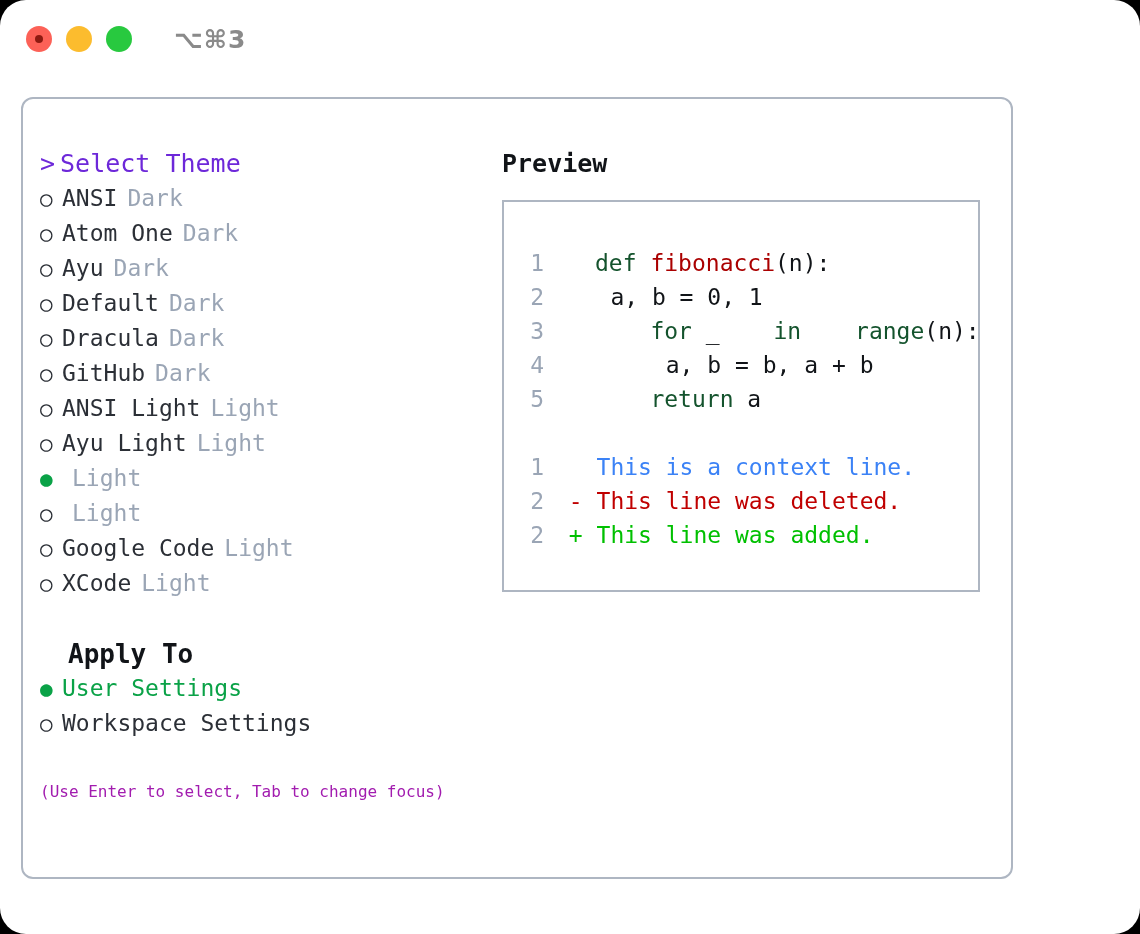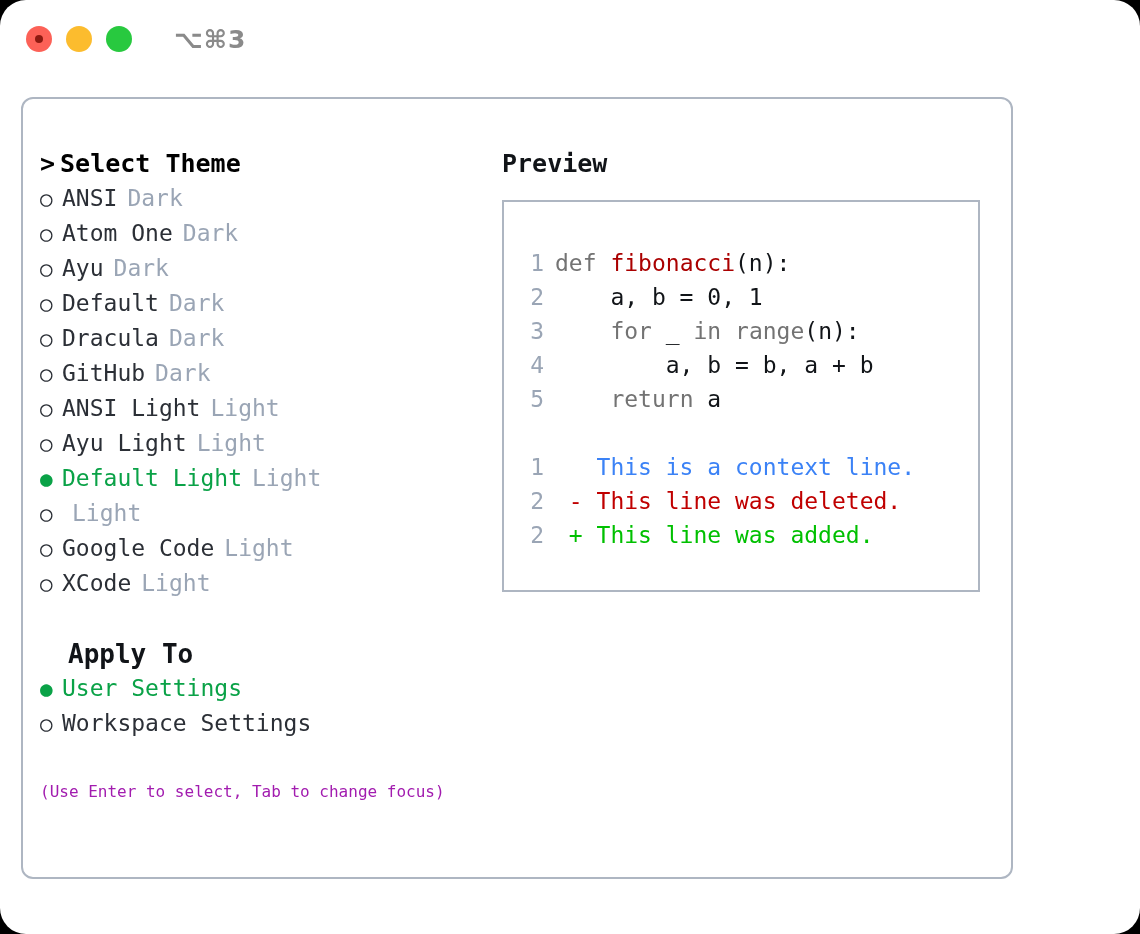--- a/index.html
+++ b/index.html
@@ -87,22 +87,22 @@
   }
   .right-col {
     position: absolute;
     left: 479px;
     top: 48px;
     width: 500px;
   }
 
   .section-head {
     font-size: 25px;
-    font-weight: bold;
-    color: #000000;
+    font-weight: normal;
+    color: #6d28d9;
     line-height: 34px;
     white-space: pre;
   }
   .section-head .caret { margin-right: 5px; }
 
   .opt-row {
     display: flex;
     align-items: baseline;
     font-size: 23px;
     line-height: 34px;
@@ -167,21 +167,21 @@
   }
   .lineno {
     display: inline-block;
     width: 26px;
     flex: 0 0 26px;
     text-align: right;
     color: #9aa5b5;
     margin-right: 11px;
   }
   .blankline { height: 34px; }
-  .kw   { color: #737373; }
+  .kw   { color: #14532d; margin-left: 40px; }
   .fn   { color: #aa0000; }
   .plain{ color: #111418; }
   .ctx  { color: #3b82f6; }
   .del  { color: #c00000; }
   .add  { color: #00c000; }
 </style>
 </head>
 <body>
 
 <div id="page">
@@ -203,21 +203,21 @@
 
       <div id="theme-list">
           <div class="opt-row"><span class="bullet">○</span><span class="opt-label">ANSI</span><span class="opt-tag">Dark</span></div>
           <div class="opt-row"><span class="bullet">○</span><span class="opt-label">Atom One</span><span class="opt-tag">Dark</span></div>
           <div class="opt-row"><span class="bullet">○</span><span class="opt-label">Ayu</span><span class="opt-tag">Dark</span></div>
           <div class="opt-row"><span class="bullet">○</span><span class="opt-label">Default</span><span class="opt-tag">Dark</span></div>
           <div class="opt-row"><span class="bullet">○</span><span class="opt-label">Dracula</span><span class="opt-tag">Dark</span></div>
           <div class="opt-row"><span class="bullet">○</span><span class="opt-label">GitHub</span><span class="opt-tag">Dark</span></div>
           <div class="opt-row"><span class="bullet">○</span><span class="opt-label">ANSI Light</span><span class="opt-tag">Light</span></div>
           <div class="opt-row"><span class="bullet">○</span><span class="opt-label">Ayu Light</span><span class="opt-tag">Light</span></div>
-          <div class="opt-row selected"><span class="bullet">●</span><span class="opt-label">Default Light</span><span class="opt-tag">Light</span></div>
+          <div class="opt-row selected"><span class="bullet">●</span><span class="opt-tag">Light</span></div>
           <div class="opt-row"><span class="bullet">○</span><span class="opt-tag">Light</span></div>
           <div class="opt-row"><span class="bullet">○</span><span class="opt-label">Google Code</span><span class="opt-tag">Light</span></div>
           <div class="opt-row"><span class="bullet">○</span><span class="opt-label">XCode</span><span class="opt-tag">Light</span></div>
         </div>
 
       <div class="spacer-lg"></div>
 
       <div class="subhead">Apply To</div>
 
       <div id="apply-list">

